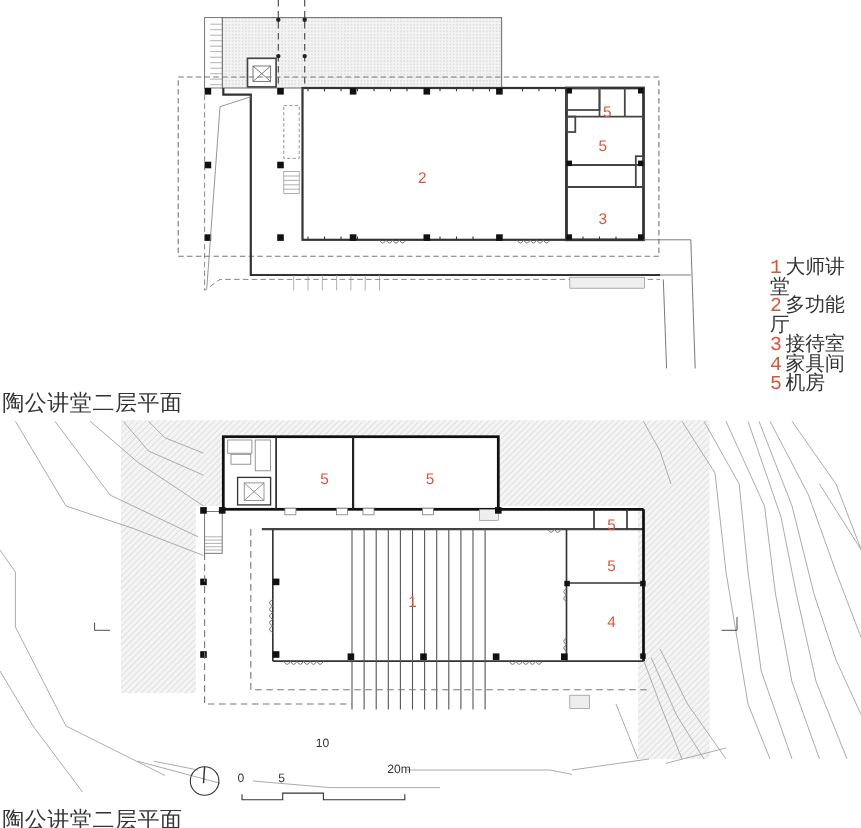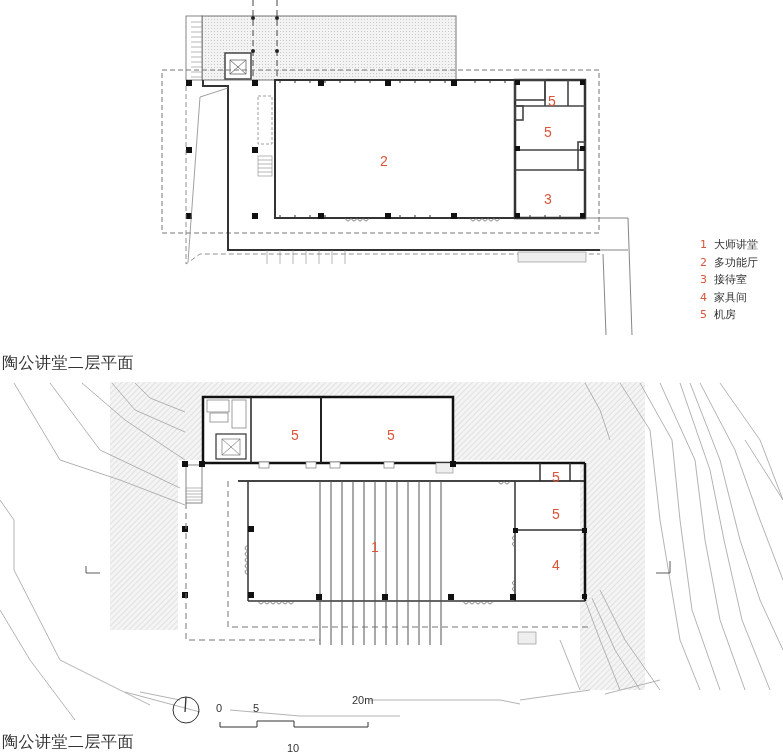--- a/index.html
+++ b/index.html
@@ -1,20 +1,20 @@
 <!DOCTYPE html>
 <html><head>
 <meta charset="utf-8">
 <style>
   html, body { margin: 0; padding: 0; background: #ffffff; }
   body { width: 783px; height: 753px; position: relative; overflow: hidden;
          font-family: "DejaVu Sans", "Liberation Sans", sans-serif; }
   svg.plan { position: absolute; left: 0; top: 0; }
-  .title { position: absolute; font-size: 16px; color: #333333; letter-spacing: 0.5px; }
-  .legend { position: absolute; left: 700px; top: 236px; font-size: 11px; line-height: 17.6px; color: #333; }
+  .title { position: absolute; font-size: 20px; color: #333333; letter-spacing: 0.5px; }
+  .legend { position: absolute; left: 700px; top: 236px; font-size: 18px; line-height: 17.6px; color: #333; font-family: Liberation Mono, monospace; }
   .legend .num { color: #d9553a; display: inline-block; width: 14px; }
   .room-label { font-family: "Liberation Sans", sans-serif; fill: #d9553a; font-size: 14px; text-anchor: middle; }
   .scale-text { position: absolute; font-size: 11px; color: #333; font-family: "Liberation Sans", sans-serif; }
 </style>
 </head>
 <body>
 
 <svg class="plan" width="783" height="753" viewBox="0 0 783 753">
   <defs>
     <pattern id="dots" width="3" height="3" patternUnits="userSpaceOnUse">
@@ -307,14 +307,14 @@
 <div class="legend">
   <div><span class="num">1</span><span>大师讲堂</span></div>
   <div><span class="num">2</span><span>多功能厅</span></div>
   <div><span class="num">3</span><span>接待室</span></div>
   <div><span class="num">4</span><span>家具间</span></div>
   <div><span class="num">5</span><span>机房</span></div>
 </div>
 
 <span class="scale-text" style="left:216px; top:702px;">0</span>
 <span class="scale-text" style="left:253px; top:702px;">5</span>
-<span class="scale-text" style="left:287px; top:742px;">10</span>
+<span class="scale-text" style="left:287px; top:670px;">10</span>
 <span class="scale-text" style="left:352px; top:694px;">20m</span>
 
 </body></html>

